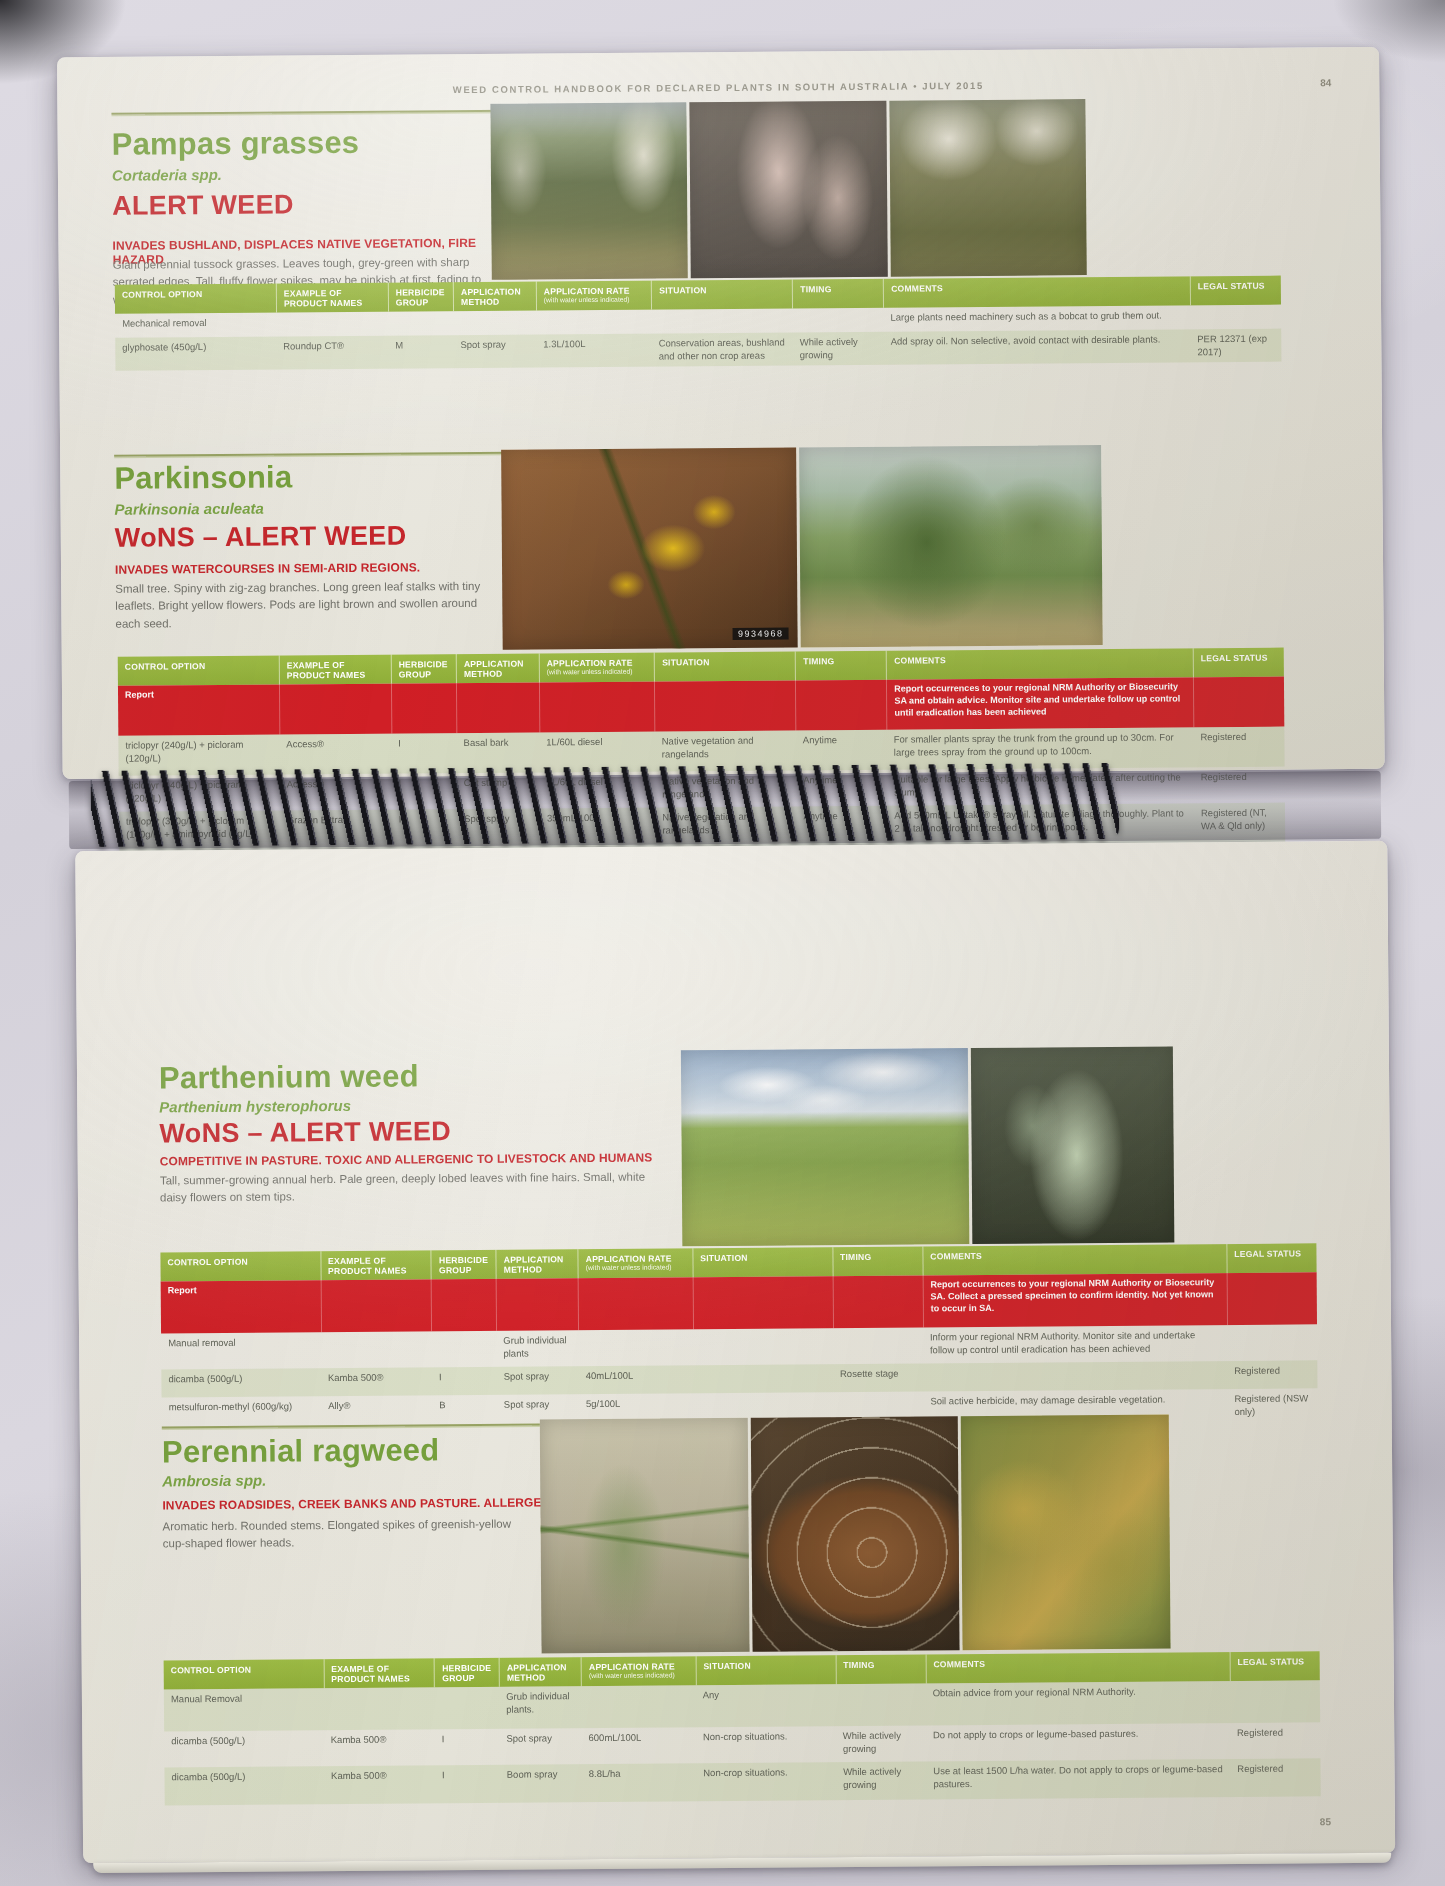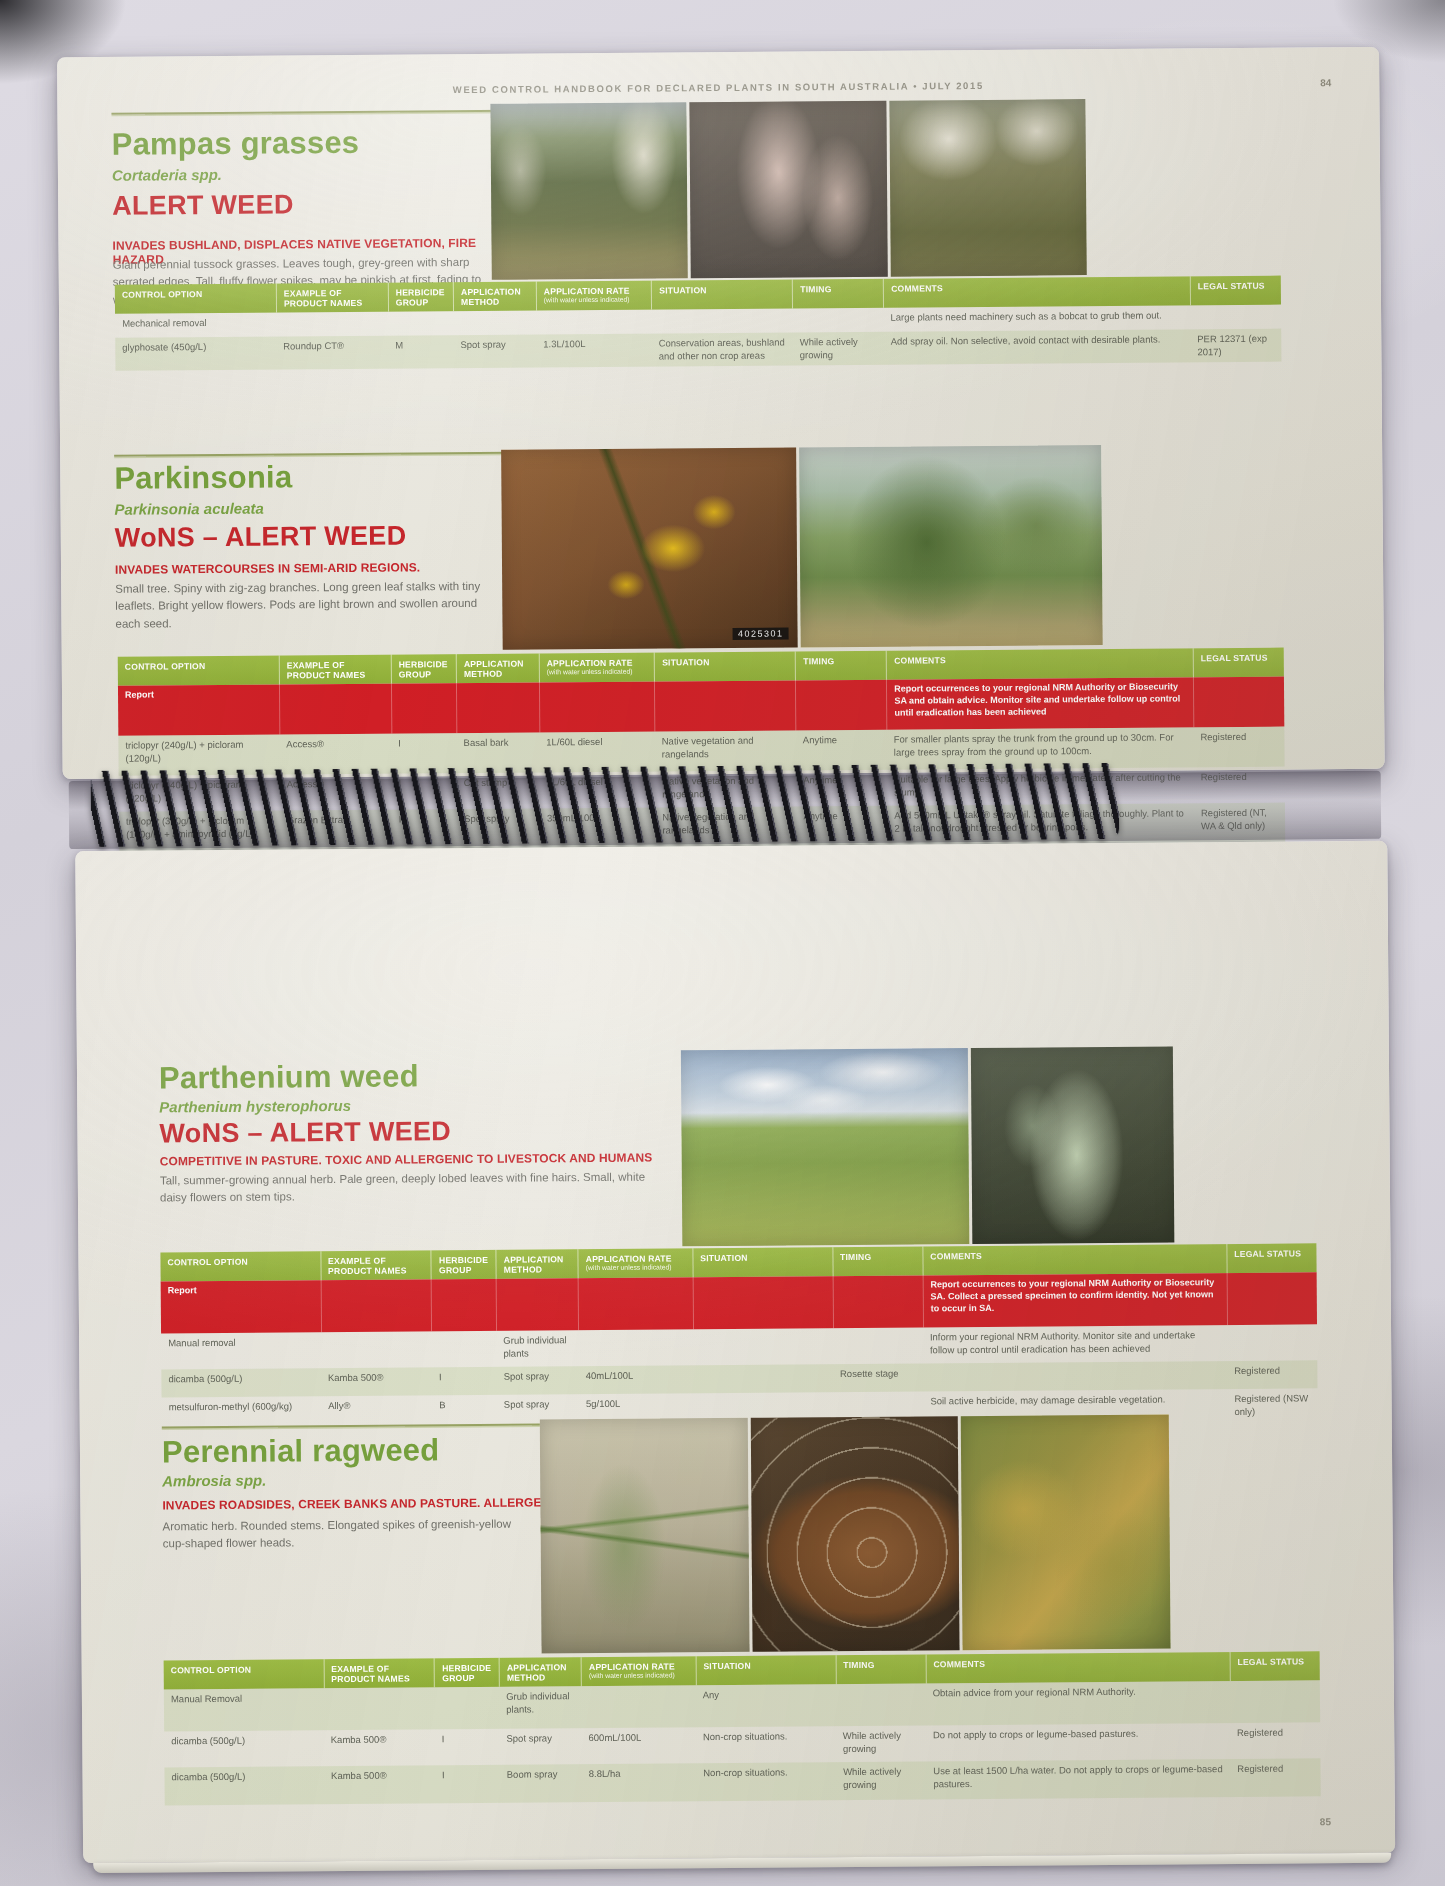--- a/index.html
+++ b/index.html
@@ -164,21 +164,21 @@
     </div>
 
     <div class="sect-rule" style="left:54px;top:398px;width:468px;"></div>
     <div class="h1" style="left:54px;top:404px;">Parkinsonia</div>
     <div class="species" style="left:54px;top:444px;">Parkinsonia aculeata</div>
     <div class="alert" style="left:54px;top:466px;">WoNS – ALERT WEED</div>
     <div class="warn" style="left:54px;top:506px;width:400px;">INVADES WATERCOURSES IN SEMI-ARID REGIONS.</div>
     <div class="desc" style="left:54px;top:524px;width:380px;">Small tree. Spiny with zig-zag branches. Long green leaf stalks with tiny leaflets. Bright yellow flowers. Pods are light brown and swollen around each seed.</div>
     <div class="photos" style="left:441px;top:396px;width:600px;height:200px;">
       <div class="ph p-park1" style="flex:0 0 295px;">
-        <span class="wm">4025301</span>
+        <span class="wm">9934968</span>
       </div>
       <div class="ph p-park2"></div>
     </div>
     <div class="wtable" style="left:56px;top:600px;width:1166px;">
       <div class="trow thead">
         <div class="tc">CONTROL OPTION</div>
         <div class="tc">EXAMPLE OF PRODUCT NAMES</div>
         <div class="tc">HERBICIDE GROUP</div>
         <div class="tc">APPLICATION METHOD</div>
         <div class="tc"><span>APPLICATION RATE</span><span class="rate-note">(with water unless indicated)</span></div>

